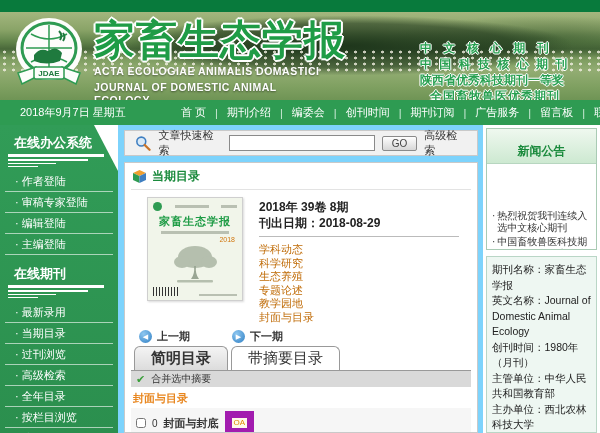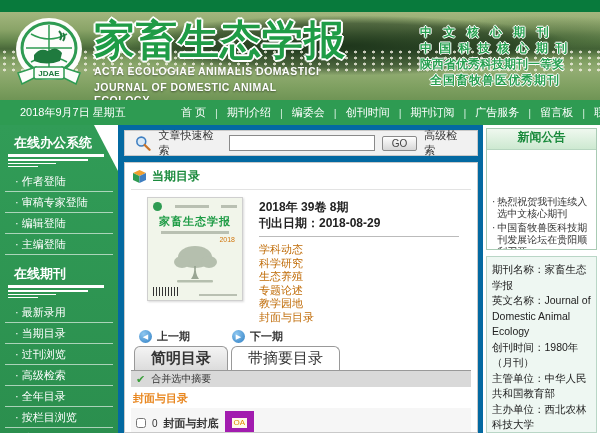--- a/index.html
+++ b/index.html
@@ -16,21 +16,21 @@
   }
   .sheep-band { position:absolute; left:0; right:0; top:42%; height:26%; opacity:.8;
     background-image:radial-gradient(circle, #f3f0e3 0 1.1px, rgba(0,0,0,0) 1.8px);
     background-size:9px 6px; }
   .logo { position:absolute; left:12px; top:3px; width:74px; height:82px; }
   .title-block { position:absolute; left:94px; top:6px; width:230px; }
   .site-title { font-size:41px; font-weight:bold; color:#1f9c46; letter-spacing:1px; line-height:44px; white-space:nowrap;
     text-shadow:-2px 0 #fff,2px 0 #fff,0 -2px #fff,0 2px #fff,-1px -1px #fff,1px 1px #fff,1px -1px #fff,-1px 1px #fff; }
   .site-sub { font-size:10.5px; font-weight:bold; color:#fefefe; letter-spacing:.5px; line-height:13px; margin-top:3px;
     text-shadow:0 1px 2px rgba(0,0,0,.45); }
-  .awards { position:absolute; right:8px; top:12px; width:172px; text-align:left; }
+  .awards { position:absolute; right:8px; top:28px; width:172px; text-align:left; }
   .award-line { font-size:12px; font-weight:bold; color:#27a050; line-height:16px; white-space:nowrap;
     text-shadow:-1px 0 #fff,1px 0 #fff,0 -1px #fff,0 1px #fff; }
 
   
   .navbar { height:25px; background:#2e9b52; display:flex; align-items:center; color:#fff; font-size:11px; }
   .nav-date { width:172px; padding-left:20px; flex-shrink:0; }
   .nav-menu { display:flex; align-items:center; list-style:none; }
   .nav-item { padding:0 9px; cursor:pointer; white-space:nowrap; }
   .nav-sep { color:#cdebd8; }
 
@@ -47,21 +47,21 @@
   .sb-lines i { display:block; background:#fff; }
   .sb-lines i:nth-child(1){ height:3px; width:96%; margin-bottom:2px; }
   .sb-lines i:nth-child(2){ height:2px; width:80%; margin-bottom:2px; }
   .sb-lines i:nth-child(3){ height:1px; width:48%; margin-bottom:2px; }
   .sb-lines i:nth-child(4){ height:1px; width:30%; }
   .sb-item { font-size:11px; padding:3px 4px 2px 10px; margin:0 5px; cursor:pointer;
     border-bottom:1px solid rgba(255,255,255,.6); white-space:nowrap; }
   .sb-item::before { content:"· "; }
 
   
-  .main { flex:1; min-width:0; padding:5px 5px 0 6px; overflow:hidden; background:#0369a1; }
+  .main { flex:1; min-width:0; padding:5px 5px 0 6px; overflow:hidden; background:#7dd3fc; }
   .search-panel { height:26px; background:#f1f1f1; border:1px solid #c9c9c9; display:flex;
     align-items:center; gap:7px; padding:0 10px; font-size:11px; color:#333; }
   .search-input { width:150px; height:16px; border:1px solid #8a8a8a; background:#fff; font-size:10px; }
   .go-btn { font-size:10px; padding:1px 9px; background:linear-gradient(#fefefe,#d7d7d7);
     border:1px solid #8a8a8a; border-radius:2px; cursor:pointer; color:#444; }
   .adv-link { cursor:pointer; color:#333; }
 
   .issue-panel { margin-top:6px; border:1px solid #c9c9c9; background:#fff; height:271px;
     overflow:hidden; padding:3px 6px 0; }
   .panel-head { display:flex; align-items:center; gap:6px; border-bottom:1px solid #e3e3e3;
@@ -104,21 +104,21 @@
   .art-cb { width:10px; height:10px; }
   .art-num { font-size:10px; }
   .art-title { font-weight:bold; cursor:pointer; }
   .oa-badge { font-size:8px; color:#e08a00; border:7px solid #a21caf; background:#fffbe9; padding:0 2px; line-height:10px; }
   .art-line2 { padding:2px 0 1px 16px; }
 
   
   .right { width:117px; flex-shrink:0; padding:3px 3px 0 3px; display:flex; flex-direction:column; gap:6px; }
   .news-box { border:1px solid #a9cbb4; height:122px; background:#fff; overflow:hidden; }
   .news-head { background:linear-gradient(#eff8ef,#cdе9d1,#cde9d1); background:linear-gradient(#eff8ef,#cde9d1);
-    color:#1a8a3c; font-weight:bold; font-size:12px; text-align:center; padding:0 0 3px; border-bottom:1px solid #b7d6c0; }
+    color:#1a8a3c; font-weight:bold; font-size:12px; text-align:center; padding:14px 0 3px; border-bottom:1px solid #b7d6c0; }
   .news-body { font-size:10px; color:#333; padding:46px 3px 0 5px; line-height:12px; }
   .news-item { display:flex; gap:2px; margin-bottom:2px; cursor:pointer; }
   .news-item::before { content:"·"; flex-shrink:0; }
   .info-box { border:1px solid #b9d6c6; background:#eef7f2; flex:1; font-size:10.5px; color:#222;
     padding:5px 4px 0 5px; line-height:15.5px; overflow:hidden; }
 </style>
 </head>
 <body>
 
 <div class="topbar"></div>

